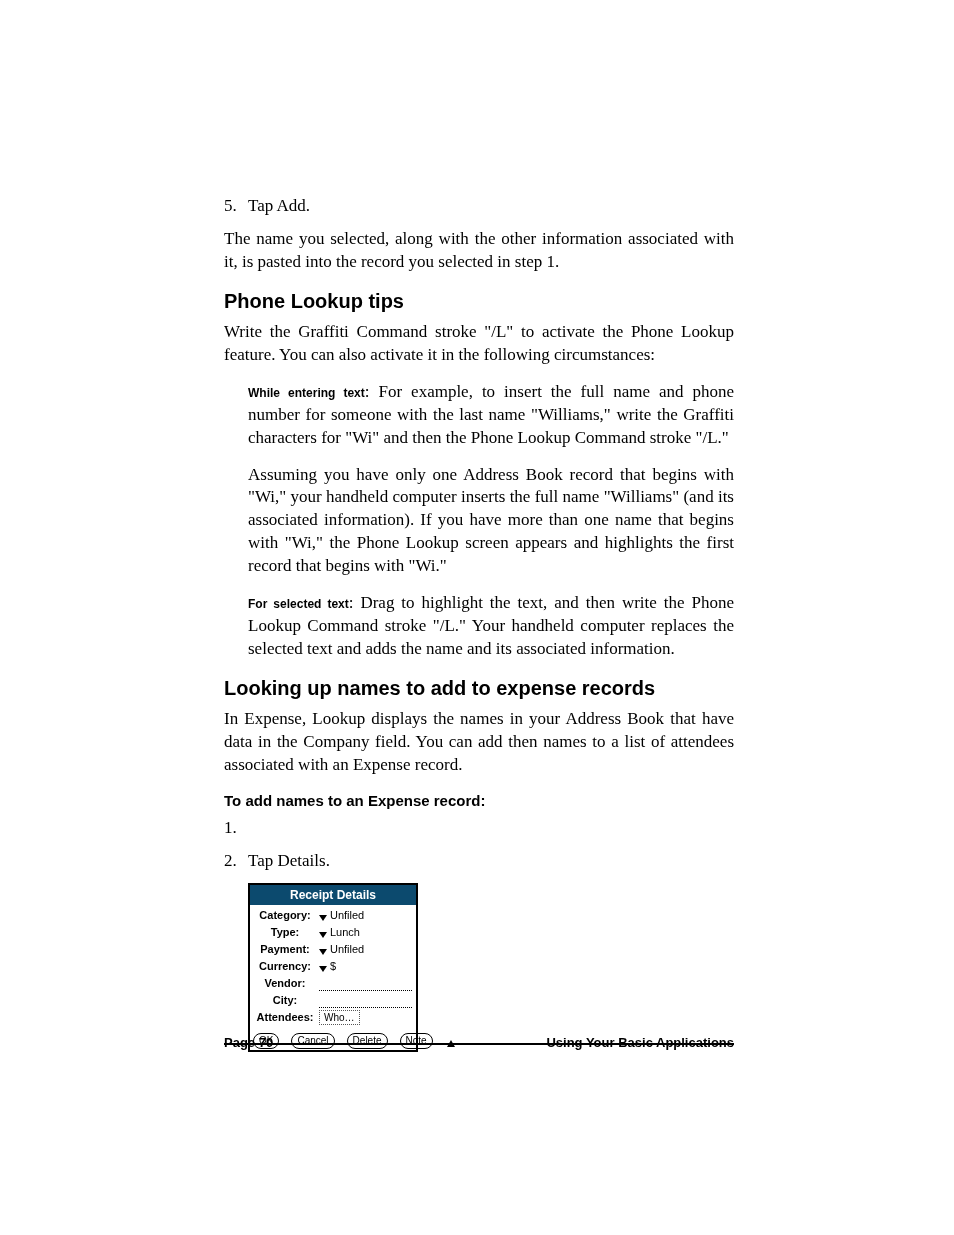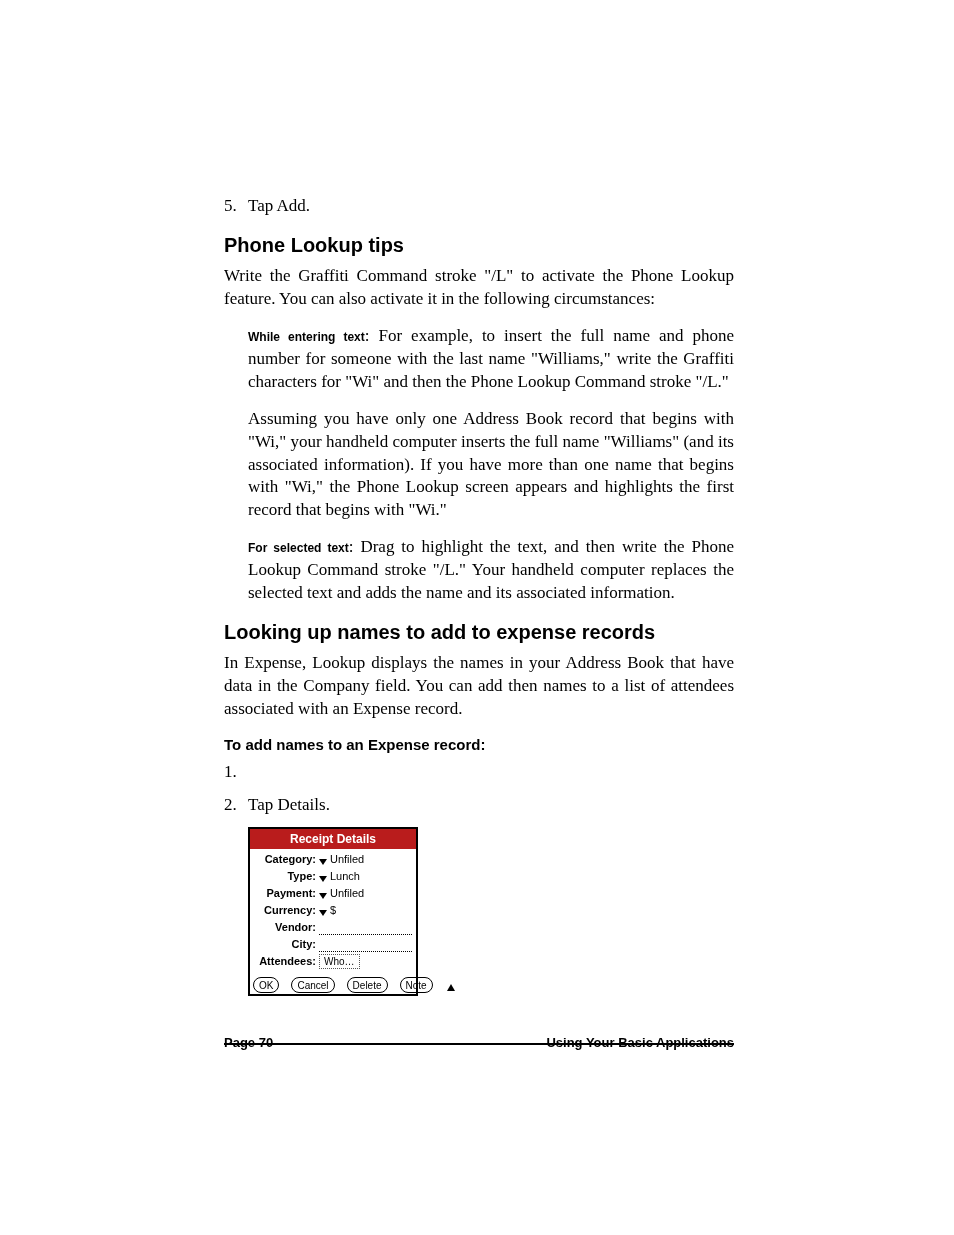--- a/index.html
+++ b/index.html
@@ -55,40 +55,40 @@
 
   
   .device-frame {
     width: 166px;
     border: 2px solid #000;
     margin: 6px 0 0 24px;
     font-family: Arial, Helvetica, sans-serif;
     font-size: 11px;
   }
   .device-title {
-    background: #b91c1c;
+    background: #0c4a6e;
     color: #fff;
     text-align: center;
     font-weight: bold;
     padding: 2px 0;
     font-size: 12px;
   }
   .field-rows {
     padding: 4px 4px 2px 4px;
   }
   .field-row {
     display: flex;
     align-items: flex-end;
     margin-bottom: 3px;
     height: 14px;
   }
   .field-label {
     font-weight: bold;
     width: 62px;
-    text-align: right;
+    text-align: center;
     padding-right: 3px;
   }
   .tri {
     display: inline-block;
     width: 0; height: 0;
     border-left: 4px solid transparent;
     border-right: 4px solid transparent;
     border-top: 6px solid #000;
     margin-right: 3px;
     margin-bottom: 2px;
@@ -157,20 +157,21 @@
 
 <div class="page">
 
   <div class="body-text">
 
     <div class="ol-item">
       <div class="ol-num">5.</div>
       <div>Tap Add.</div>
     </div>
 
+    <p class="para">The name you selected, along with the other information associated with it, is pasted into the record you selected in step 1.</p>
 
     <div class="h3">Phone Lookup tips</div>
 
     <p class="para">Write the Graffiti Command stroke "/L" to activate the Phone Lookup feature. You can also activate it in the following circumstances:</p>
 
     <p class="para indented">
       <span class="tip-lead">While entering text</span><span>: For example, to insert the full name and phone number for someone with the last name "Williams," write the Graffiti characters for "Wi" and then the Phone Lookup Command stroke "/L."</span>
     </p>
 
     <p class="para indented">Assuming you have only one Address Book record that begins with "Wi," your handheld computer inserts the full name "Williams" (and its associated information). If you have more than one name that begins with "Wi," the Phone Lookup screen appears and highlights the first record that begins with "Wi."</p>

